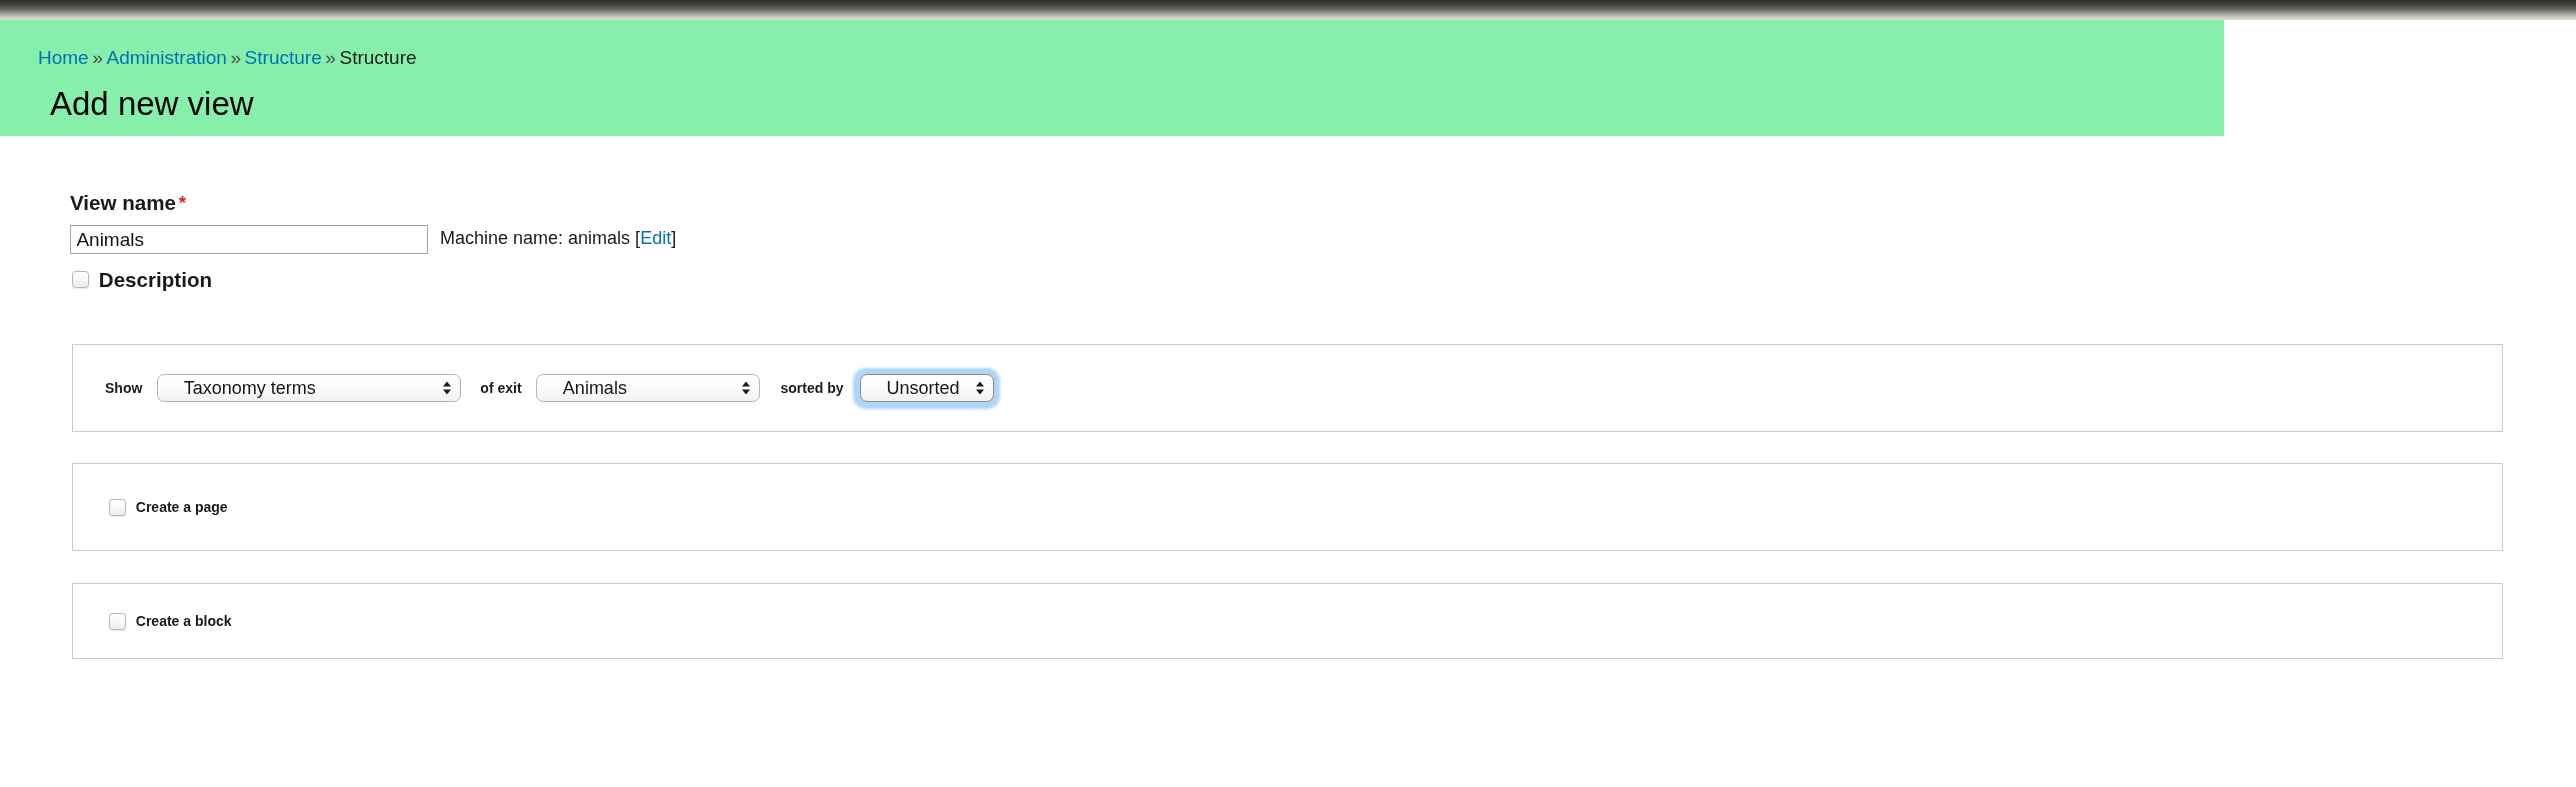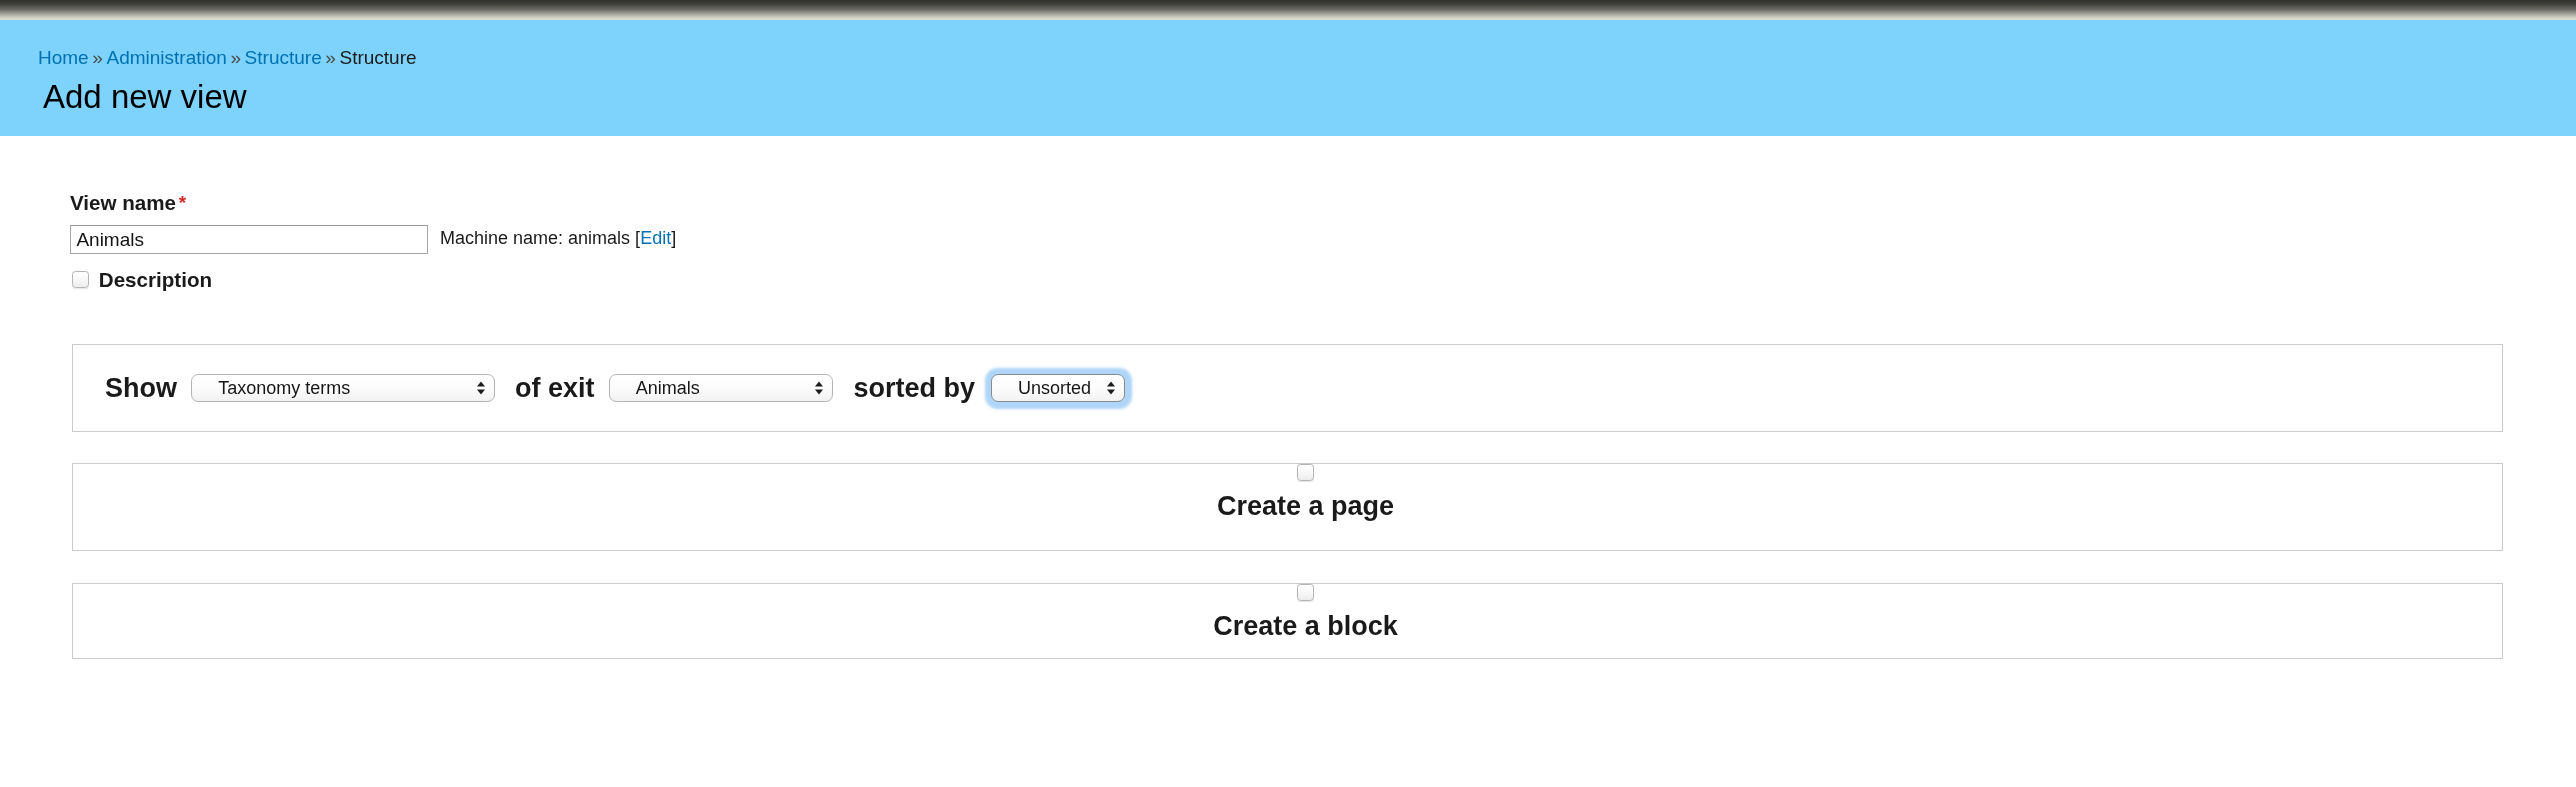--- a/index.html
+++ b/index.html
@@ -29,23 +29,23 @@
                 #6b6b64 48%,
                 #a9a9a0 72%,
                 #cfcfc6 88%,
                 #dfdfd7 100%);
   }
 
   
   #page-header {
     position: absolute;
     left: 0; top: 19.7px;
-    width: 2576px;
+    width: 2224px;
     height: 116px;
-    background: #7dd3fc;
+    background: #86efac;
   }
 
   #breadcrumb {
     position: absolute;
     left: 38px;
     top: 27px;
     font-size: 19px;
     line-height: 21.5px;
     white-space: nowrap;
     color: #1a1a1a;
@@ -64,21 +64,21 @@
 
   #page-title {
     position: absolute;
     left: 38px;
     top: 52px;
     font-size: 33px;
     line-height: 39px;
     font-weight: normal;
     color: #000000;
     white-space: nowrap;
-    margin: 5px;
+    margin: 12px;
   }
 
   
   #primary-tabs {
     position: absolute;
     right: 0px;
     top: 81px;
     height: 55px;
     display: flex;
     align-items: flex-end;
@@ -201,24 +201,24 @@
   #panel-block  { top: 447px; height: 76px; }
 
   .panel-inner {
     position: absolute;
     left: 0; top: 0; right: 0; bottom: 0;
     display: flex;
     align-items: center;
   }
   #panel-show .panel-inner { padding-left: 32px; gap: 0; }
   #panel-page .panel-inner,
-  #panel-block .panel-inner { padding-left: 36px; gap: 9.8px; flex-direction: column; }
+  #panel-block .panel-inner { padding-left: 36px; gap: 9.8px; }
 
   .inline-label {
-    font-size: 27px;
+    font-size: 14px;
     font-weight: bold;
     color: #1a1a1a;
     white-space: nowrap;
   }
 
   
   .sel {
     position: relative;
     height: 28px;
     box-sizing: border-box;

